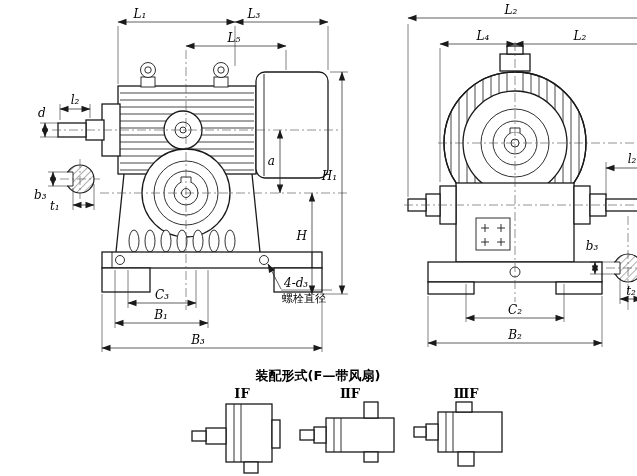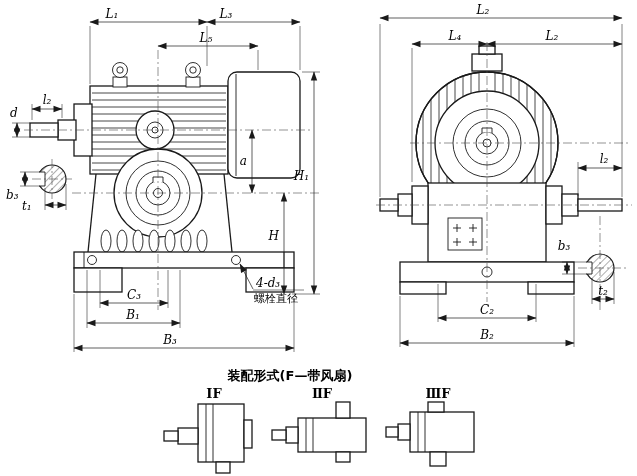--- a/index.html
+++ b/index.html
@@ -1,16 +1,16 @@
 <!DOCTYPE html>
 <html><head>
 <meta charset="utf-8">
 <style>
   html,body{margin:0;padding:0;background:#ffffff;}
-  .stage{width:524px;height:476px;position:relative;background:#fff;}
+  .stage{width:524px;height:476px;position:relative;background:#fff;margin-left:28px;}
   svg{font-family:"DejaVu Serif","DejaVu Sans",serif;}
   .ol{fill:none;stroke:#1a1a1a;stroke-width:1.3;}
   .ol2{fill:none;stroke:#1a1a1a;stroke-width:0.9;}
   .wfill{fill:#ffffff;stroke:#1a1a1a;stroke-width:1.3;}
   .wfill2{fill:#ffffff;stroke:#1a1a1a;stroke-width:0.9;}
   .fin{fill:none;stroke:#1a1a1a;stroke-width:0.8;}
   .cl{fill:none;stroke:#4a4a4a;stroke-width:0.6;stroke-dasharray:9 3 2 3;}
   .ext{stroke:#1a1a1a;stroke-width:0.55;fill:none;}
   .dl{stroke:#1a1a1a;stroke-width:0.7;fill:none;marker-start:url(#arr);marker-end:url(#arr);}
   .ldr{stroke:#1a1a1a;stroke-width:0.7;fill:none;marker-end:url(#arr);}

